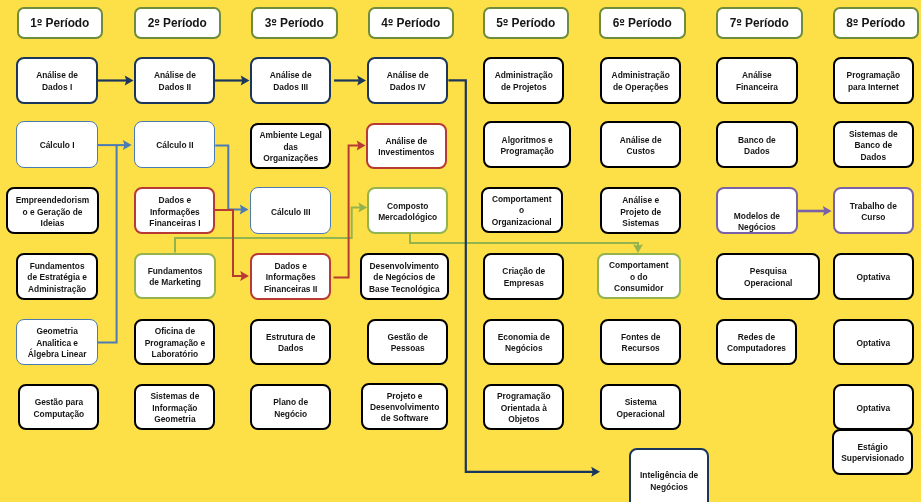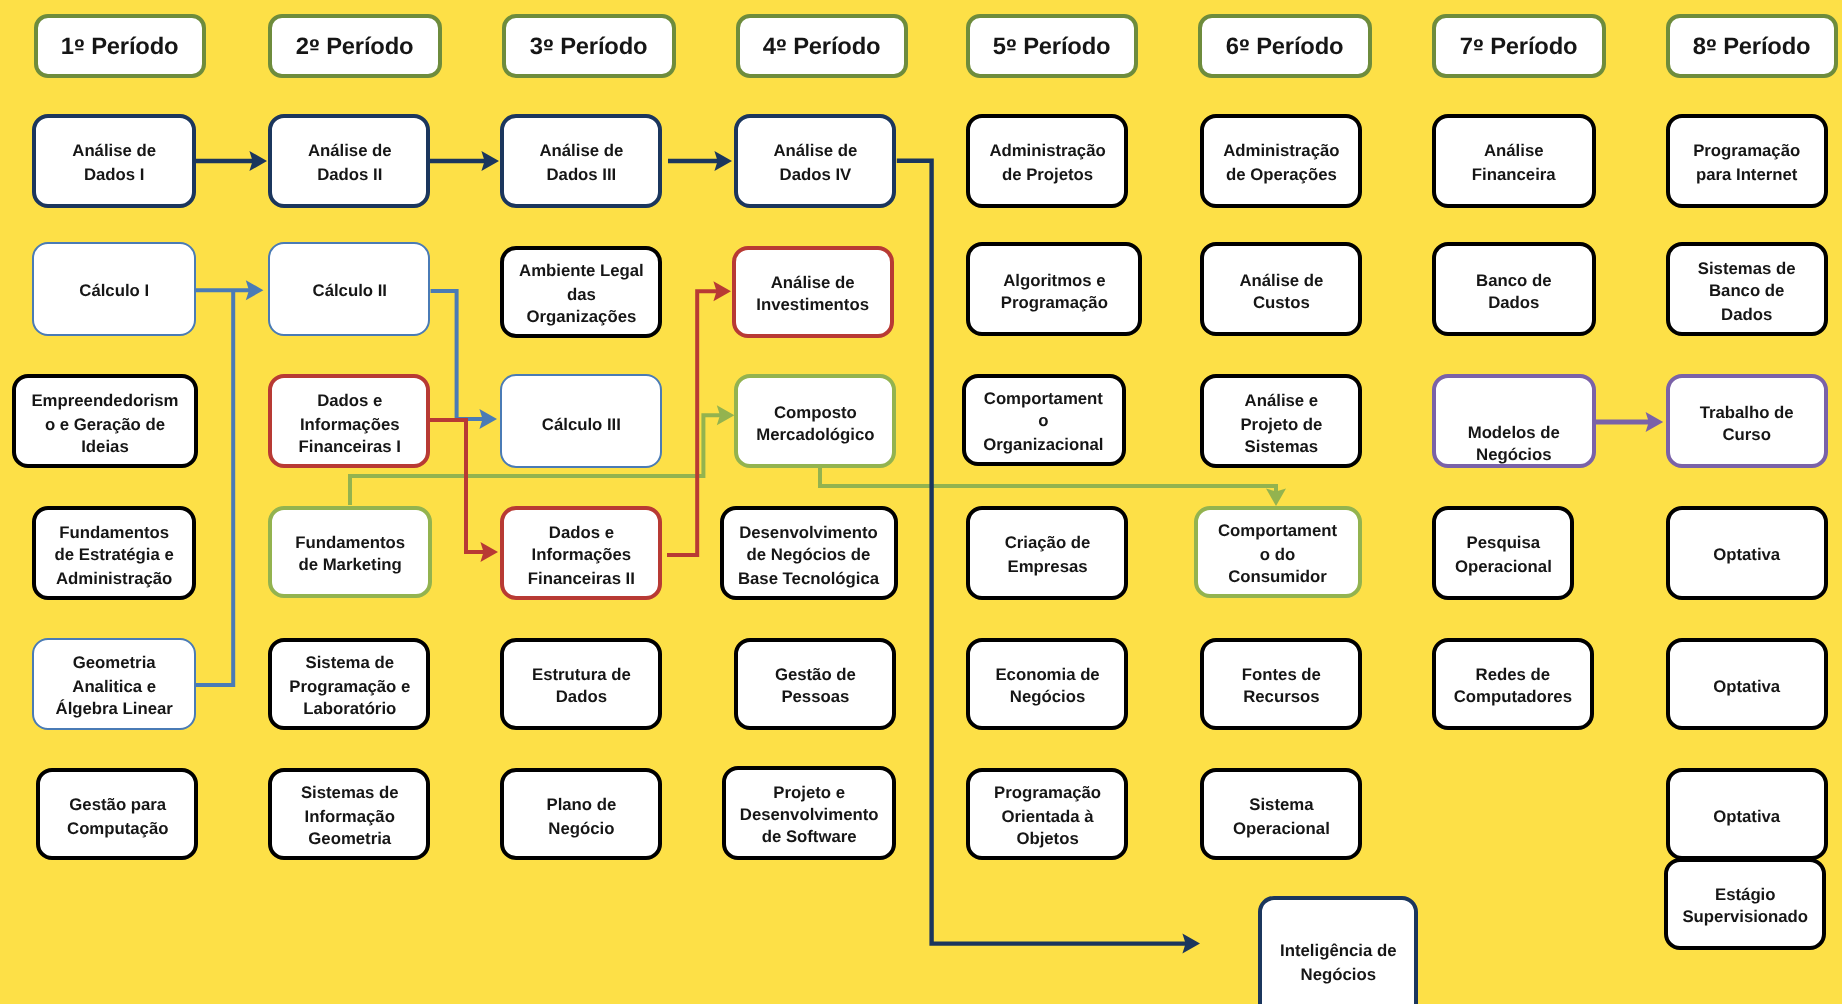--- a/index.html
+++ b/index.html
@@ -123,21 +123,21 @@
     <div class="node" style="left: 134.4px; top: 121px; width: 81px; height: 47.4px; border: 1.9px solid rgb(74, 123, 181);">
       <span class="txt"><span>Cálculo II</span></span>
     </div>
     <div class="node" style="left: 134.4px; top: 187.4px; width: 81px; height: 46.8px; border: 2px solid rgb(184, 58, 52);">
       <span class="txt"><span>Dados e</span><br><span>Informações</span><br><span>Financeiras I</span></span>
     </div>
     <div class="node" style="left: 134.2px; top: 252.5px; width: 81.8px; height: 46.4px; border: 2px solid rgb(147, 179, 79);">
       <span class="txt"><span>Fundamentos</span><br><span>de Marketing</span></span>
     </div>
     <div class="node" style="left: 134.4px; top: 318.8px; width: 81px; height: 46.4px; border: 2.4px solid rgb(0, 0, 0);">
-      <span class="txt"><span>Sistema de</span><br><span>Programação e</span><br><span>Laboratório</span></span>
+      <span class="txt"><span>Oficina de</span><br><span>Programação e</span><br><span>Laboratório</span></span>
     </div>
     <div class="node" style="left: 134.4px; top: 384px; width: 81px; height: 46.2px; border: 2.4px solid rgb(0, 0, 0);">
       <span class="txt"><span>Sistemas de</span><br><span>Informação</span><br><span>Geometria</span></span>
     </div>
     <div class="node" style="left: 250px; top: 56.8px; width: 81.4px; height: 47.2px; border: 2.2px solid rgb(27, 54, 93);">
       <span class="txt"><span>Análise de</span><br><span>Dados III</span></span>
     </div>
     <div class="node" style="left: 250px; top: 122.5px; width: 81.4px; height: 46.5px; border: 2.4px solid rgb(0, 0, 0);">
       <span class="txt"><span>Ambiente Legal</span><br><span>das</span><br><span>Organizações</span></span>
     </div>
@@ -212,21 +212,21 @@
     </div>
     <div class="node" style="left: 716.2px; top: 56.8px; width: 81.4px; height: 47.2px; border: 2.4px solid rgb(0, 0, 0);">
       <span class="txt"><span>Análise</span><br><span>Financeira</span></span>
     </div>
     <div class="node" style="left: 716.2px; top: 121px; width: 81.4px; height: 47.4px; border: 2.4px solid rgb(0, 0, 0);">
       <span class="txt"><span>Banco de</span><br><span>Dados</span></span>
     </div>
     <div class="node" style="left: 716.2px; top: 187.4px; width: 81.4px; height: 46.8px; border: 2px solid rgb(122, 98, 168); align-items: flex-end;">
       <span class="txt"><span>Modelos de</span><br><span>Negócios</span></span>
     </div>
-    <div class="node" style="left: 716.2px; top: 253px; width: 71px; height: 46.6px; border: 2.4px solid rgb(0, 0, 0); text-align: center;">
+    <div class="node" style="left: 716.2px; top: 253px; width: 104px; height: 46.6px; border: 2.4px solid rgb(0, 0, 0); text-align: center;">
       <span class="txt"><span>Pesquisa</span><br><span>Operacional</span></span>
     </div>
     <div class="node" style="left: 715.9px; top: 318.8px; width: 81.1px; height: 46.4px; border: 2.4px solid rgb(0, 0, 0); justify-content: center;">
       <span class="txt"><span>Redes de</span><br><span>Computadores</span></span>
     </div>
     <div class="node" style="left: 832.5px; top: 56.8px; width: 81.7px; height: 47.2px; border: 2.4px solid rgb(0, 0, 0);">
       <span class="txt"><span>Programação</span><br><span>para Internet</span></span>
     </div>
     <div class="node" style="left: 832.5px; top: 121px; width: 81.7px; height: 47.4px; border: 2.4px solid rgb(0, 0, 0);">
       <span class="txt"><span>Sistemas de</span><br><span>Banco de</span><br><span>Dados</span></span>

